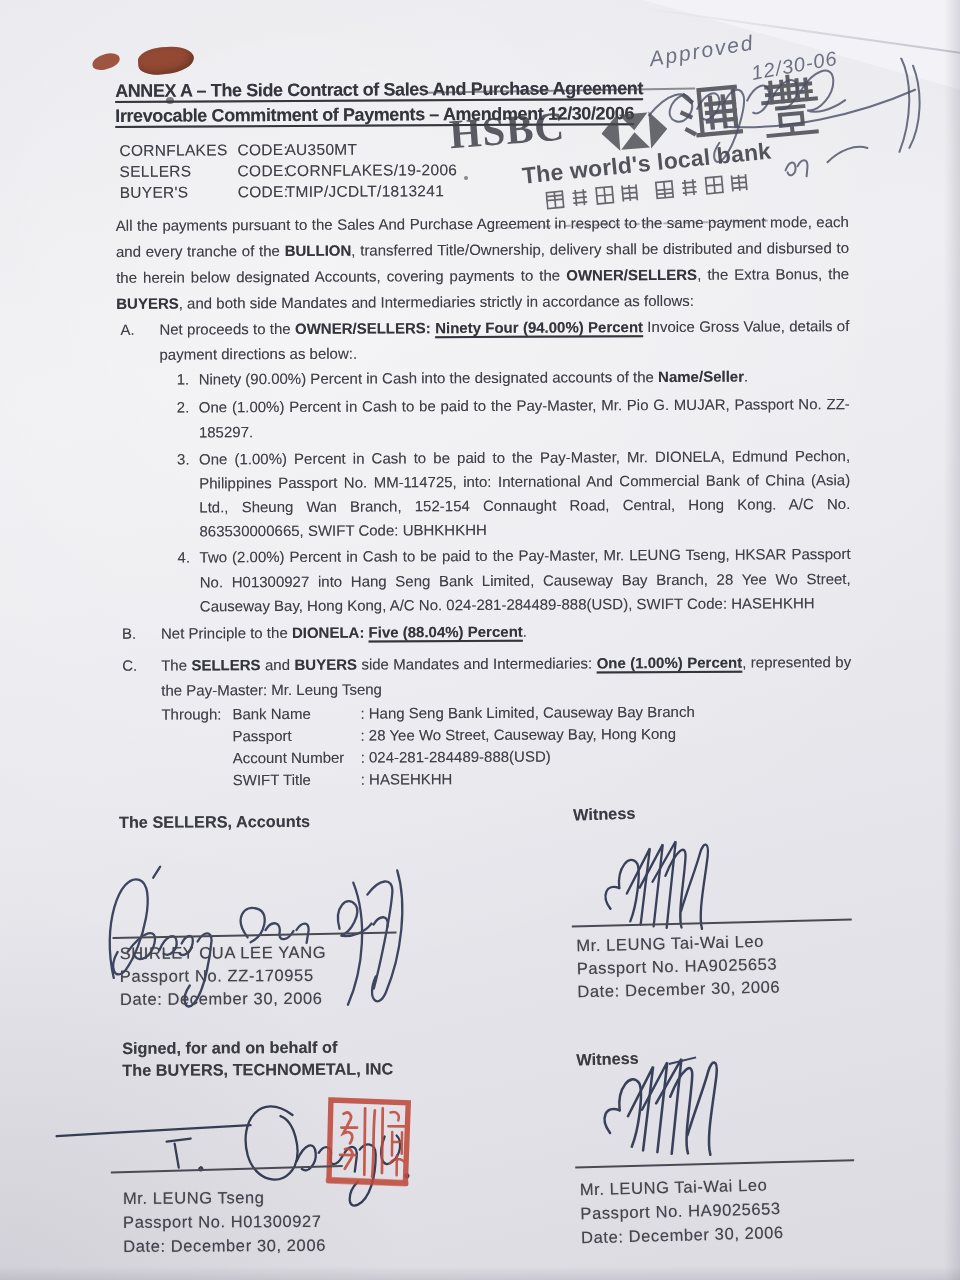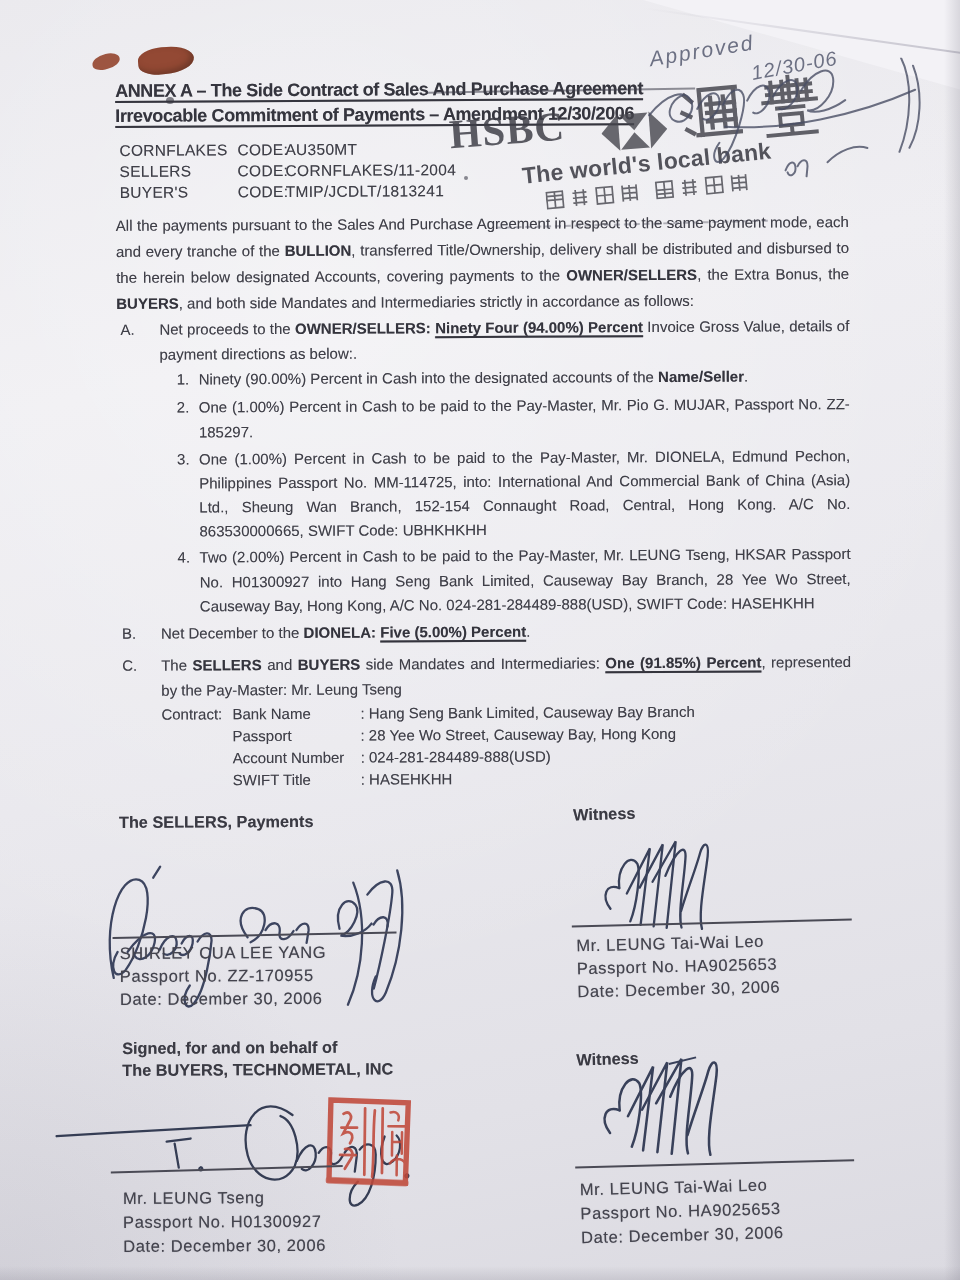--- a/index.html
+++ b/index.html
@@ -93,21 +93,21 @@
     <div class="abs title title1 txt">ANNEX A – The Side Contract of Sales And Purchase Agreement</div>
     <div class="abs title title2 txt">Irrevocable Commitment of Payments – Amendment 12/30/2006</div>
     <div class="abs strike-title"></div>
 
     <div class="abs codes txt">
       <span>CORNFLAKES</span>
       <span>CODE:</span>
       <span>AU350MT</span>
       <span>SELLERS</span>
       <span>CODE:</span>
-      <span>CORNFLAKES/11-2004</span>
+      <span>CORNFLAKES/19-2006</span>
       <span>BUYER'S</span>
       <span>CODE:</span>
       <span>TMIP/JCDLT/1813241</span>
     </div>
 
     <div class="abs hsbc-word stamp">HSBC</div>
     <svg class="abs hsbc-logo" width="66" height="38" viewBox="0 0 64 36" fill="#46464e">
       <polygon points="0,18 17,0 17,36"></polygon>
         <polygon points="64,18 47,0 47,36"></polygon>
       <polygon points="18,1 46,1 32,17"></polygon>
@@ -185,43 +185,43 @@
       <span class="num">3.</span>
       <span class="itxt"><span>One (1.00%) Percent in Cash to be paid to the Pay-Master, Mr. DIONELA, Edmund Pechon, Philippines Passport No. MM-114725, into: International And Commercial Bank of China (Asia) Ltd., Sheung Wan Branch, 152-154 Connaught Road, Central, Hong Kong. A/C No. 863530000665, SWIFT Code: UBHKHKHH</span></span>
     </div>
     <div class="abs item item4 txt">
       <span class="num">4.</span>
       <span class="itxt"><span>Two (2.00%) Percent in Cash to be paid to the Pay-Master, Mr. LEUNG Tseng, HKSAR Passport No. H01300927 into Hang Seng Bank Limited, Causeway Bay Branch, 28 Yee Wo Street, Causeway Bay, Hong Kong, A/C No. 024-281-284489-888(USD), SWIFT Code: HASEHKHH</span></span>
     </div>
 
     <div class="abs sec secB txt">
       <span class="marker">B.</span>
-      <span class="stext"><span>Net December to the </span><b>DIONELA: </b><b class="u">Five (5.00%) Percent</b><span>.</span></span>
+      <span class="stext"><span>Net Principle to the </span><b>DIONELA: </b><b class="u">Five (88.04%) Percent</b><span>.</span></span>
     </div>
 
     <div class="abs sec secC txt">
       <span class="marker">C.</span>
-      <span class="stext"><span>The </span><b>SELLERS</b><span> and </span><b>BUYERS</b><span> side Mandates and Intermediaries: </span><b class="u">One (91.85%) Percent</b><span>, represented by the Pay-Master: Mr. Leung Tseng</span></span>
+      <span class="stext"><span>The </span><b>SELLERS</b><span> and </span><b>BUYERS</b><span> side Mandates and Intermediaries: </span><b class="u">One (1.00%) Percent</b><span>, represented by the Pay-Master: Mr. Leung Tseng</span></span>
     </div>
     <div class="abs through txt">
-      <span>Contract:</span>
+      <span>Through:</span>
       <span>Bank Name</span>
       <span>: Hang Seng Bank Limited, Causeway Bay Branch</span>
       <span></span>
       <span>Passport</span>
       <span>: 28 Yee Wo Street, Causeway Bay, Hong Kong</span>
       <span></span>
       <span>Account Number</span>
       <span>: 024-281-284489-888(USD)</span>
       <span></span>
       <span>SWIFT Title</span>
       <span>: HASEHKHH</span>
     </div>
 
-    <div class="abs h-bold txt" style="left:118px;top:811px;">The SELLERS, Payments</div>
+    <div class="abs h-bold txt" style="left:118px;top:811px;">The SELLERS, Accounts</div>
     <svg class="abs" style="left:96px;top:846px;" width="310" height="168" viewBox="0 0 310 168" fill="none" stroke="#3d4560" stroke-width="2.3" stroke-linecap="round">
       <path d="M16,130 C4,78 22,26 42,32 C60,38 46,98 28,122 C18,134 10,120 20,104"></path>
       <path d="M30,104 C46,82 60,80 57,95 C54,109 42,116 37,108"></path>
       <path d="M62,102 C68,88 78,84 79,94 C80,102 72,110 66,106 M84,96 C89,86 97,86 95,96 C93,105 86,110 82,106"></path>
       <path d="M100,94 C106,84 114,83 114,93 C113,104 108,142 96,156 C88,165 82,152 92,138"></path>
       <path d="M56,30 l7,-11"></path>
       <path d="M150,90 C136,72 146,56 161,62 C172,66 168,88 153,95 M168,83 C174,73 184,74 182,86 C181,95 190,94 196,84 M199,83 C204,75 212,74 211,84 L209,96"></path>
       <path d="M242,82 C236,60 250,48 258,58 C264,66 254,86 243,89 C255,91 268,85 274,77 M276,78 C282,68 292,68 290,80"></path>
       <path d="M300,24 C310,58 304,108 288,146 C280,164 268,152 278,130"></path>
       <path d="M270,48 C282,32 296,30 295,46 C293,70 282,120 276,142"></path>

